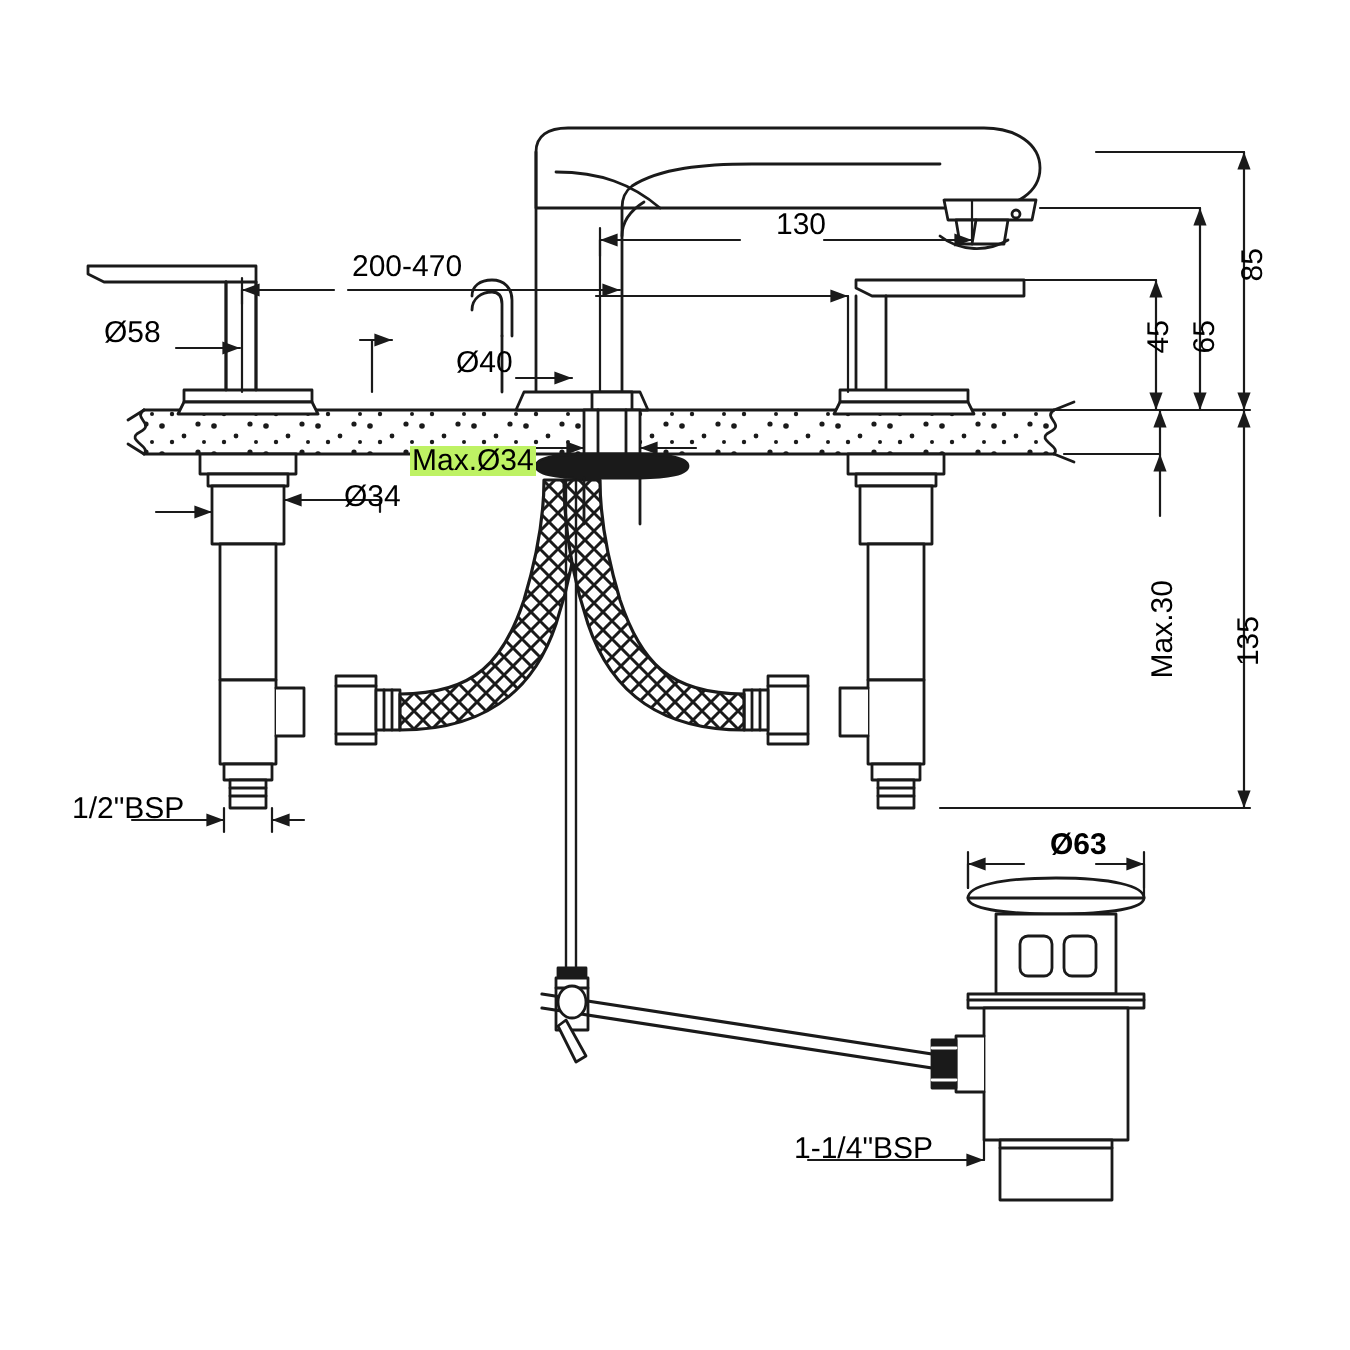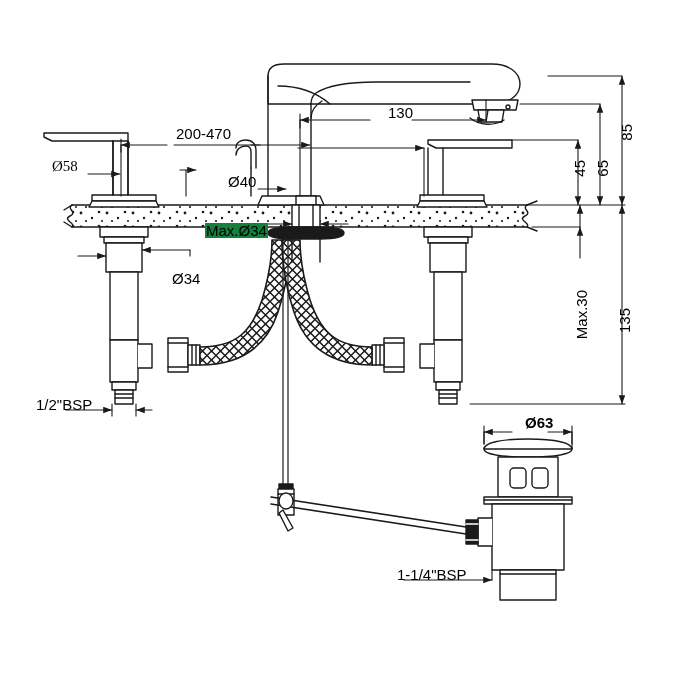--- a/index.html
+++ b/index.html
@@ -265,29 +265,29 @@
       <path d="M527,205 L625,205"></path>
       <path d="M470,404 L625,404"></path>
       <path d="M622,205 L622,404" marker-start="url(#arR)" marker-end="url(#ar)"></path>
     </g>
 
   </g>
 </svg>
 
 <span class="lbl" style="left:176px;top:126px;">200-470</span>
 
-<span class="lbl" style="left:52px;top:159px;font-family:Liberation Serif, serif;">Ø58</span>
+<span class="lbl" style="left:52px;top:159px;">Ø58</span>
 
 <span class="lbl" style="left:228px;top:174px;">Ø40</span>
 
 <span class="lbl" style="left:388px;top:105px;text-align:center;">130</span>
 
-<span class="lbl" style="left:205px;top:223px;background:#15803d;padding:0 1px;">Max.Ø34</span>
-
-<span class="lbl" style="left:172px;top:241px;margin-top:30px;">Ø34</span>
+<span class="lbl" style="left:205px;top:223px;background:#bef264;padding:0 1px;">Max.Ø34</span>
+
+<span class="lbl" style="left:172px;top:241px;">Ø34</span>
 
 <span class="lbl" style="left:36px;top:397px;">1/2"BSP</span>
 
 <span class="lbl" style="left:397px;top:567px;">1-1/4"BSP</span>
 
 <span class="lbl" style="left:525px;top:415px;font-weight:bold;">Ø63</span>
 
 <span class="lbl vert" style="left:619px;top:124px;transform:rotate(-90deg) translate(-100%,0);">85</span>
 
 <span class="lbl vert" style="left:572px;top:160px;transform:rotate(-90deg) translate(-100%,0);">45</span>

